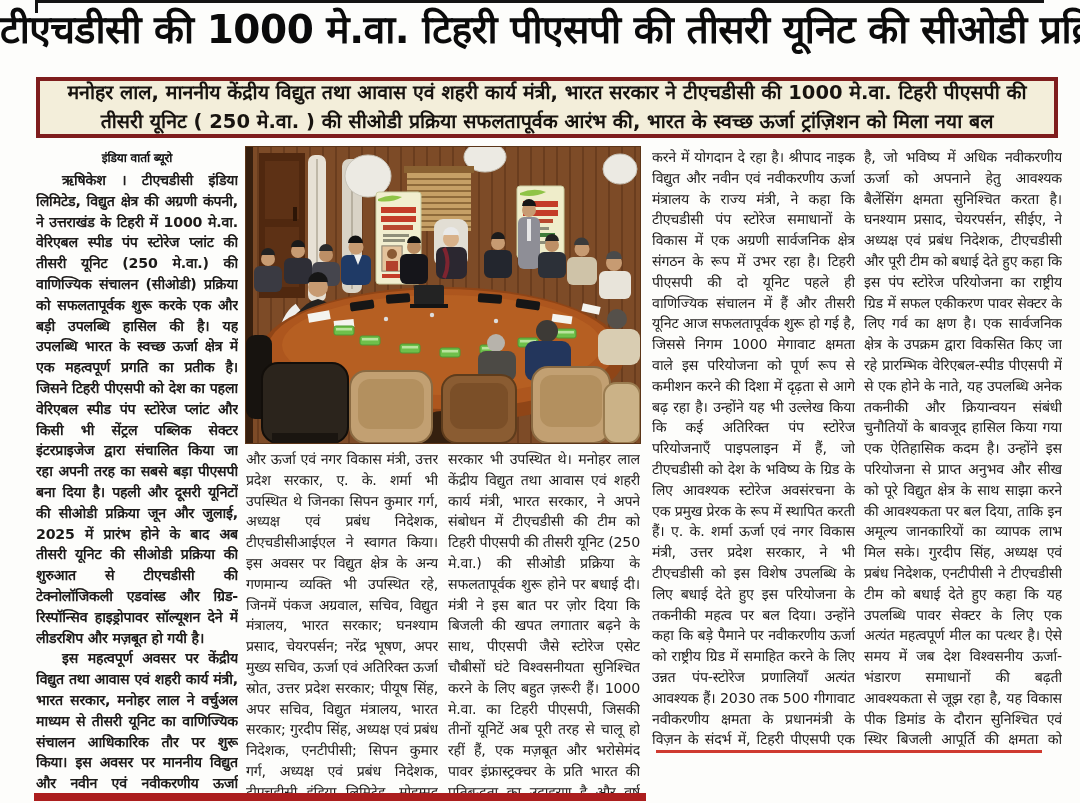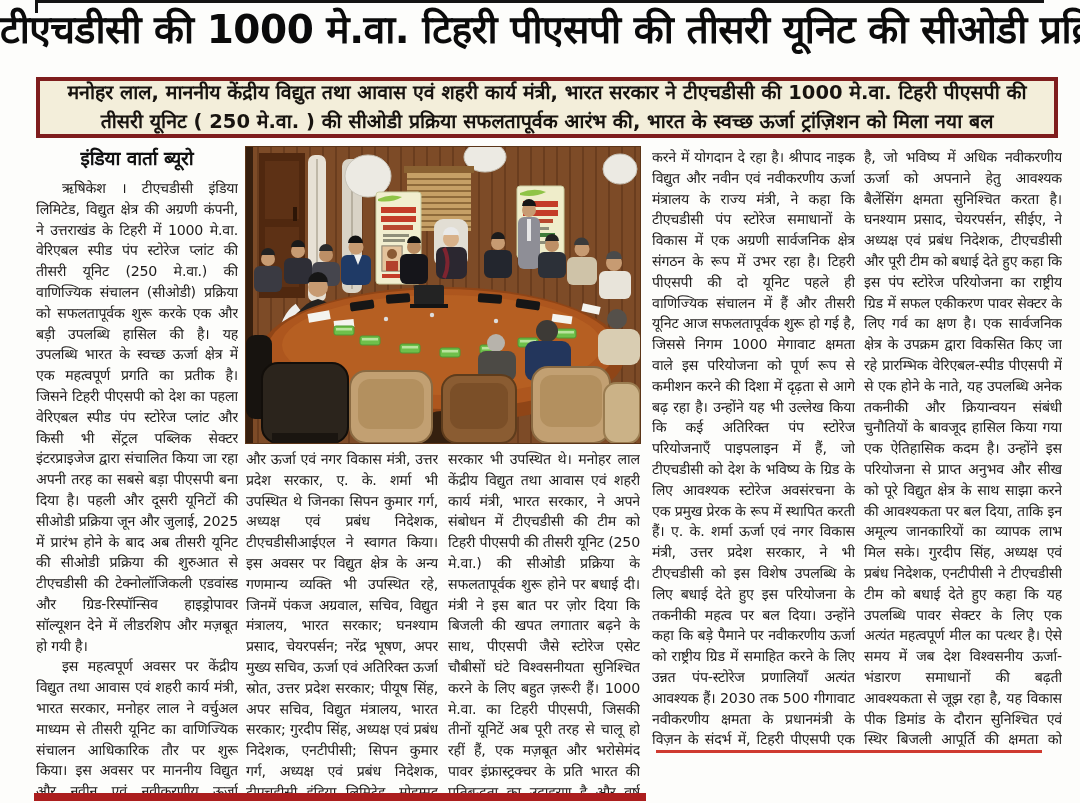--- a/index.html
+++ b/index.html
@@ -22,24 +22,24 @@
   }
   .subhead-box p{
     margin:0;padding:0 14px;text-align:center;
     font-size:19.5px;font-weight:700;color:#17130f;line-height:1.45;
   }
   .col{
     position:absolute;text-align:justify;font-size:14.2px;line-height:20.8px;
     letter-spacing:-0.2px;overflow:hidden;
   }
   .col p{margin:0;}
-  .indent{text-indent:26px;}
+  .indent{text-indent:26px;font-weight:bold;}
   .byline{
-    text-align:center;font-weight:800;font-size:19px;line-height:22px;
-    margin:0 0 9px 0;color:#111;
+    text-align:center;font-weight:800;font-size:12px;line-height:22px;
+    margin:0 0 1px 0;color:#111;
   }
   .col1{left:36px;top:147px;width:202px;height:647px;}
   .col2{left:246px;top:449px;width:192px;height:348px;}
   .col3{left:448px;top:449px;width:192px;height:348px;}
   .col4{left:652px;top:147px;width:203px;height:604px;}
   .col5{left:864px;top:147px;width:198px;height:600px;}
   .photo{
     position:absolute;left:246px;top:147px;width:394px;height:296px;margin:0;
     background:repeating-linear-gradient(90deg,#7d4b27 0 11px,#6a3d1e 11px 13px);
     outline:1px solid #5b3518;

